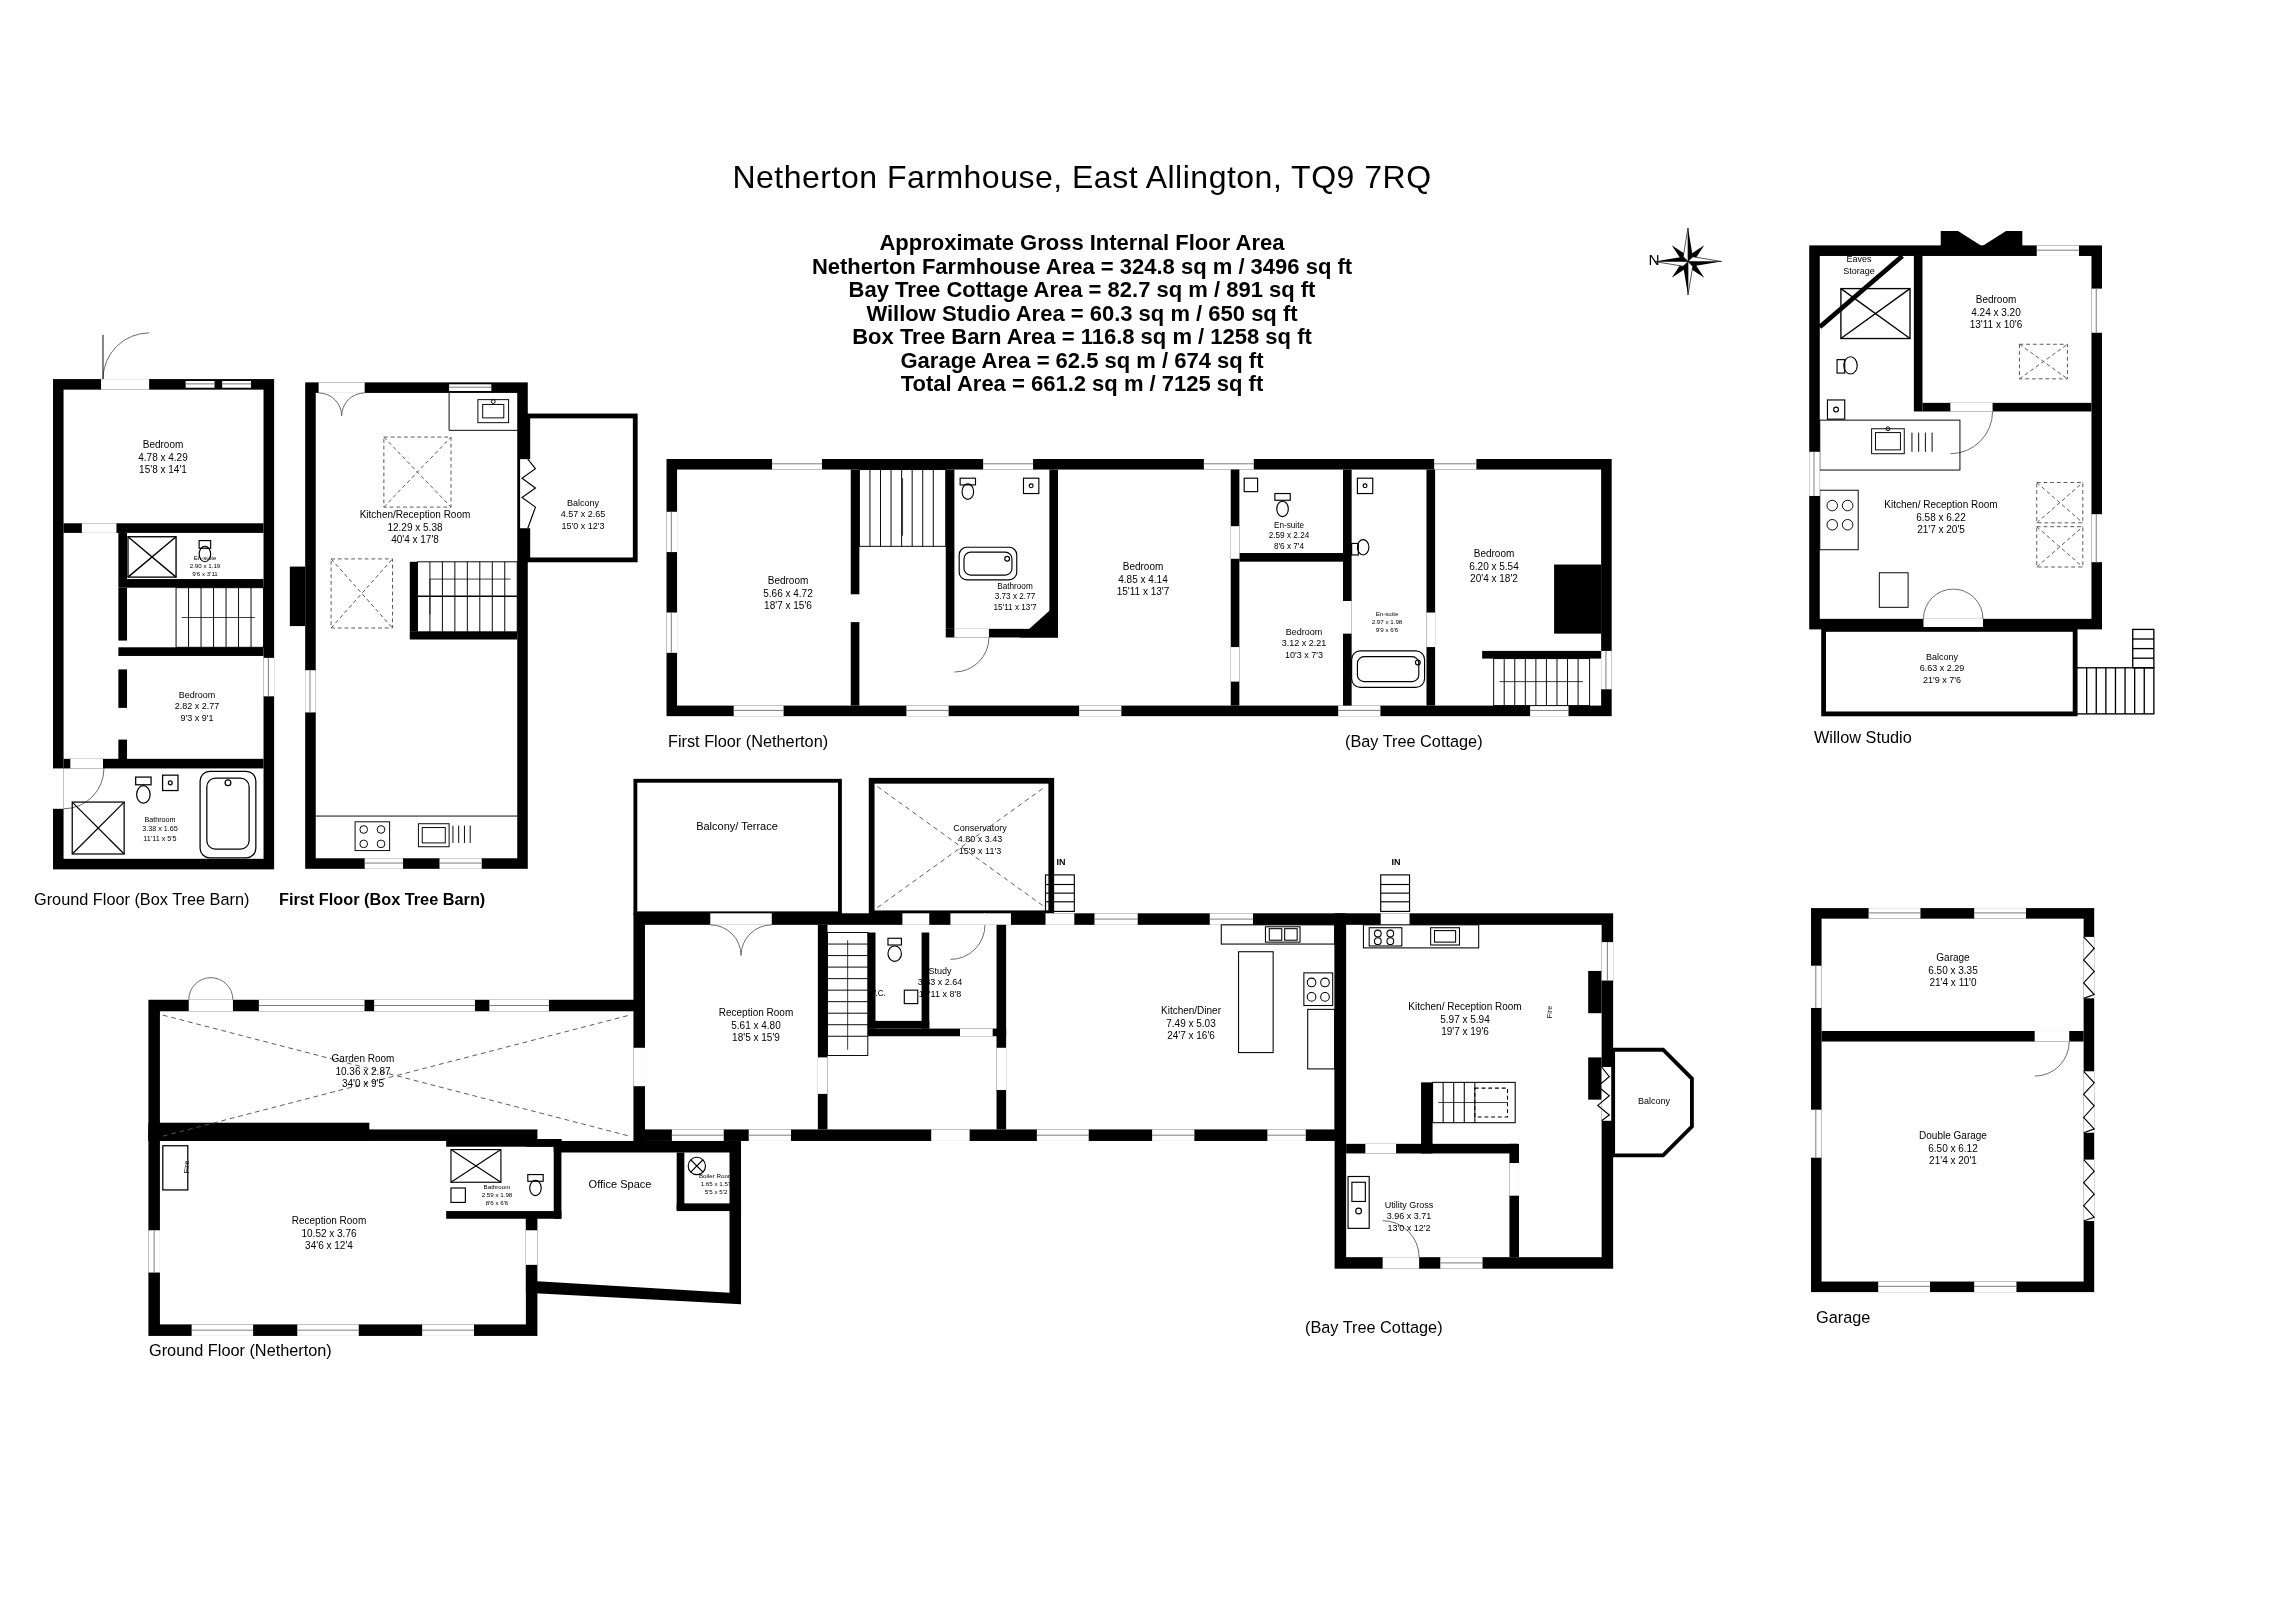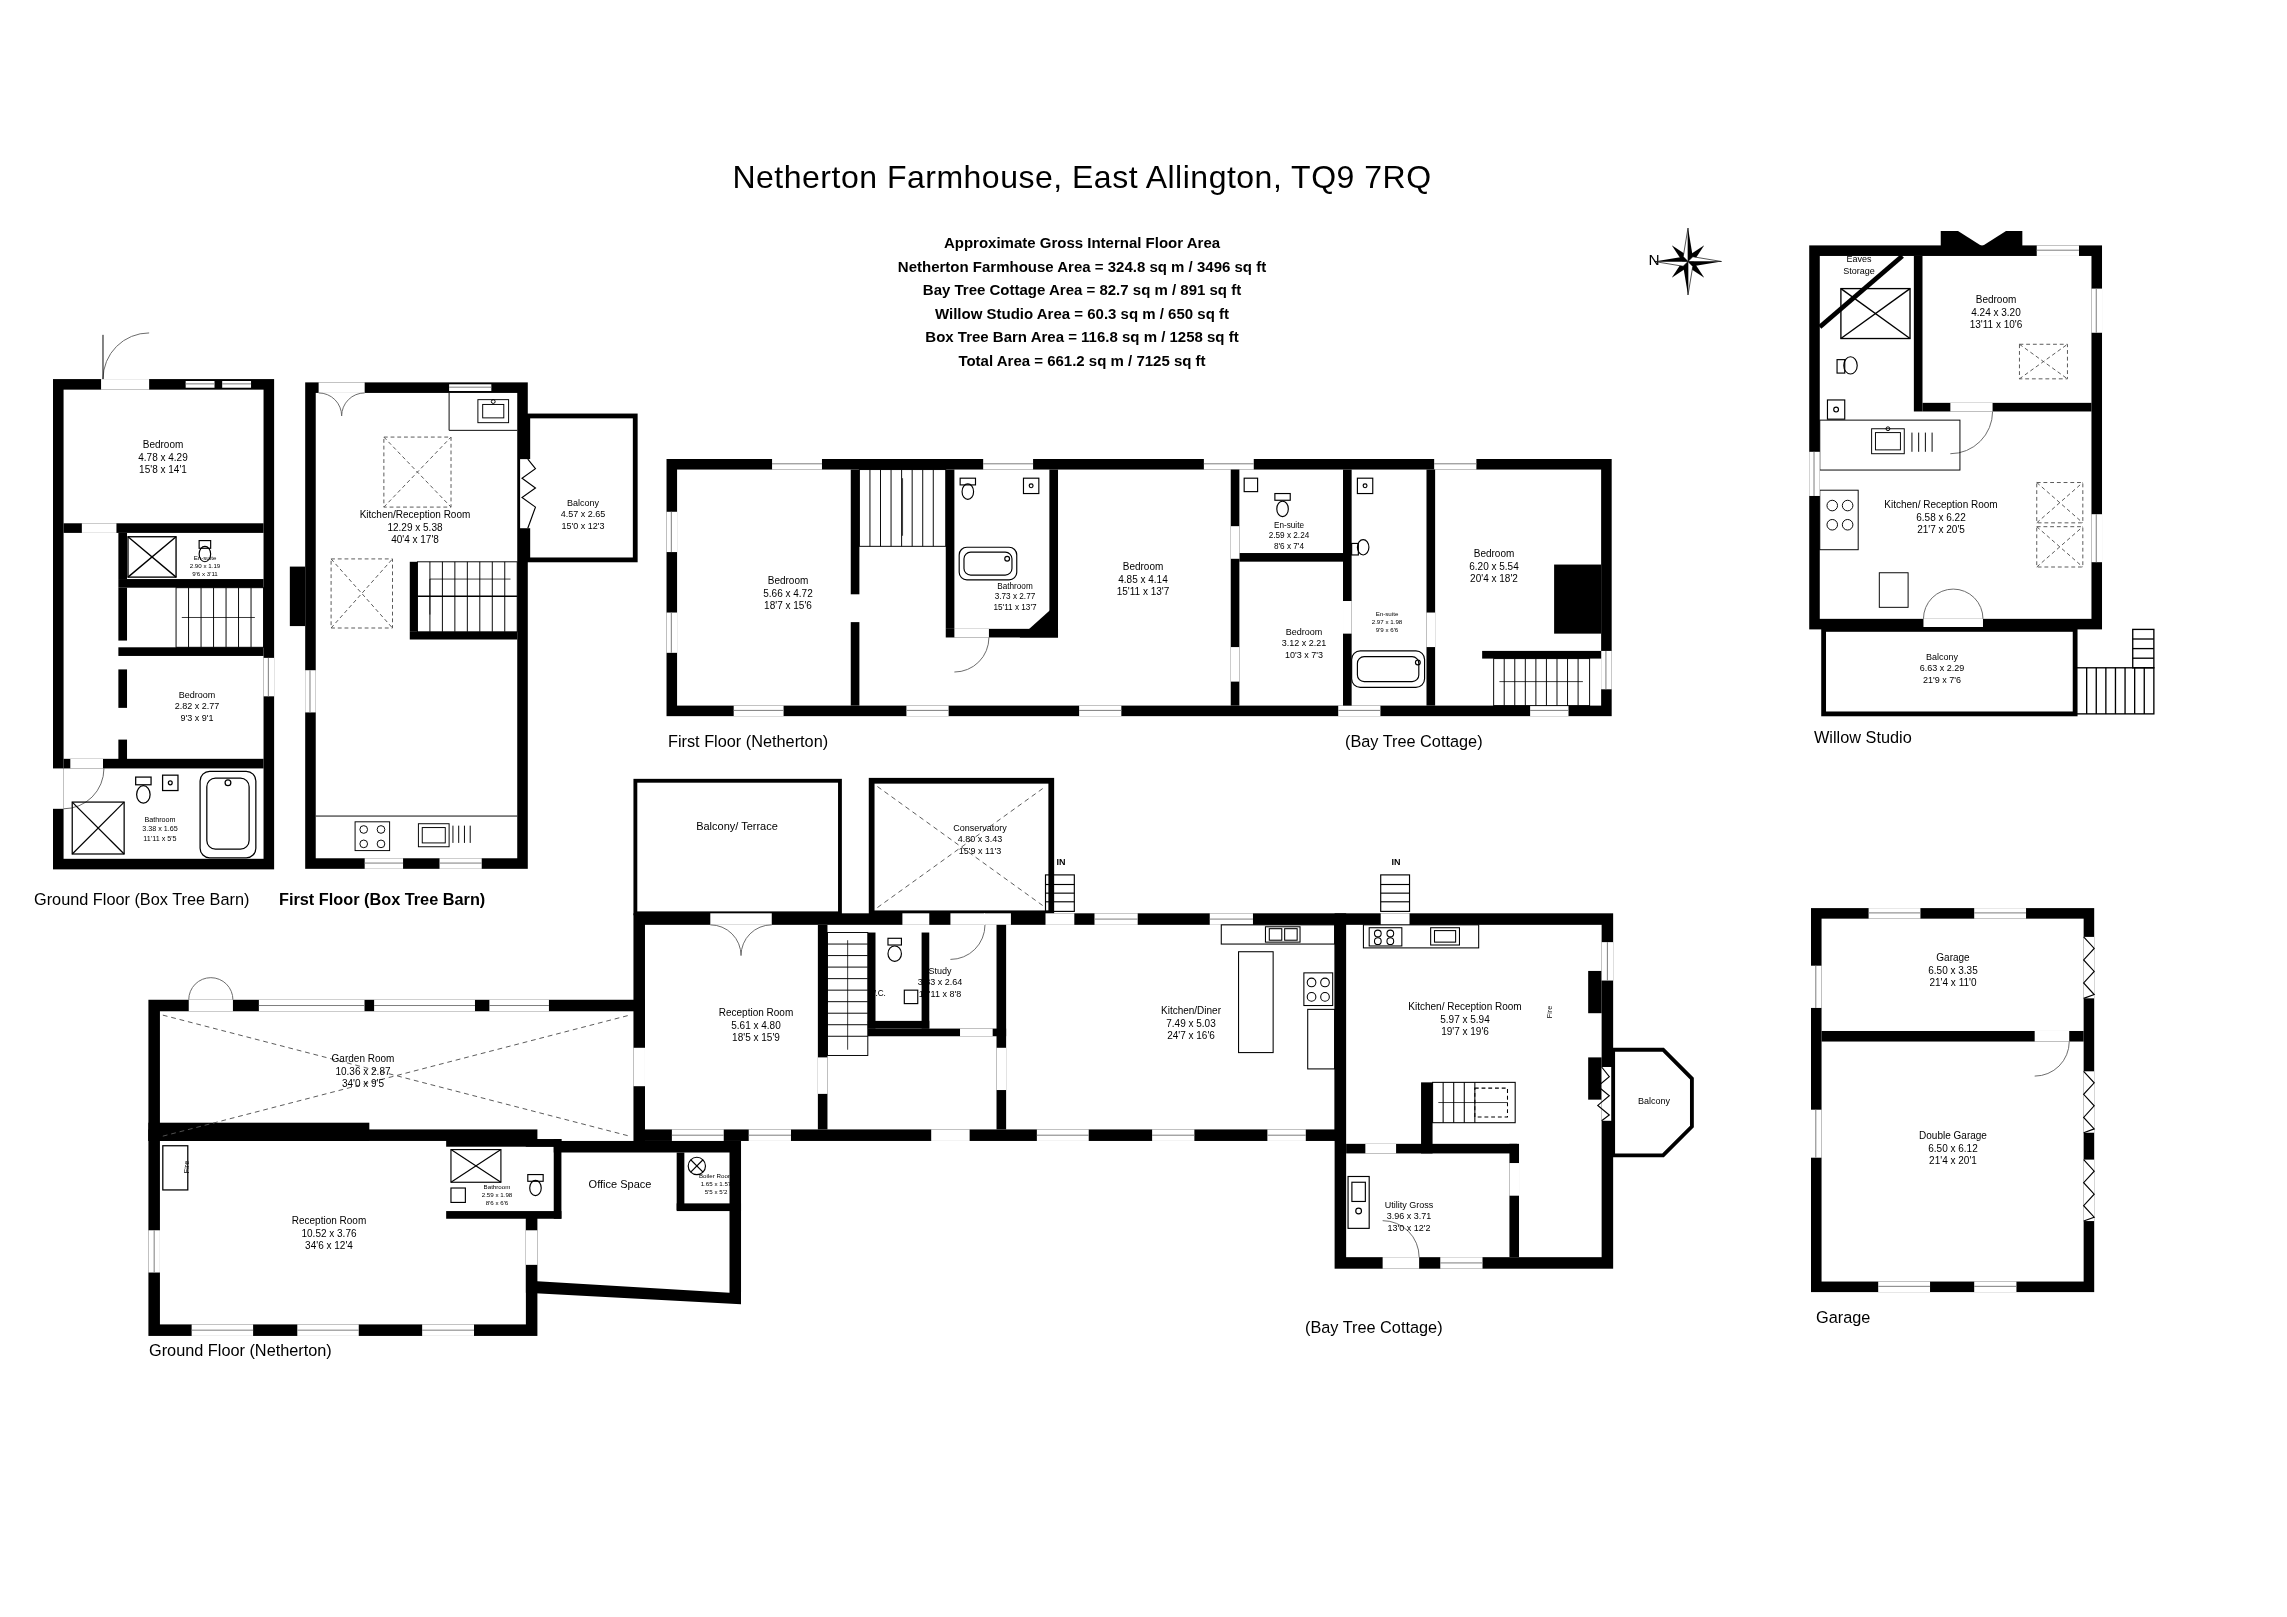--- a/index.html
+++ b/index.html
@@ -1,20 +1,20 @@
 <!DOCTYPE html>
 <html><head>
 <meta charset="utf-8">
 <style>
   html,body{margin:0;padding:0;background:#fff;}
   .canvas{position:relative;width:2164px;height:1618px;background:#fff;overflow:hidden;
           font-family:"Liberation Sans",sans-serif;color:#000;}
   .title{position:absolute;left:0;right:0;top:159px;text-align:center;font-size:32px;letter-spacing:0.5px;}
   .summary{position:absolute;left:0;right:0;top:231px;text-align:center;font-weight:bold;
-           font-size:15px;line-height:23.5px;}
+           font-size:22px;line-height:23.5px;}
   .disc{position:absolute;left:0;right:0;top:1393px;text-align:center;font-size:15px;}
   .cap{position:absolute;font-size:16.3px;white-space:nowrap;}
   .cap.c{text-align:left;}
   .rlbl{position:absolute;transform:translate(-50%,-50%);text-align:center;line-height:1.28;
         white-space:pre-line;}
   .f6{font-size:6.2px;} .f7{font-size:7.2px;} .f8{font-size:8.2px;} .f9{font-size:9px;}
   .f10{font-size:10px;} .f12{font-size:11px;} .f15{font-size:15.4px;}
   .vert{writing-mode:vertical-rl;transform:translate(-50%,-50%) rotate(180deg);}
   svg{position:absolute;left:0;top:0;}
   .plan{position:absolute;}
@@ -24,20 +24,21 @@
 
 <div class="canvas">
 
   <div class="title">Netherton Farmhouse, East Allington, TQ9 7RQ</div>
   <div class="summary">
     <div>Approximate Gross Internal Floor Area</div>
     <div>Netherton Farmhouse Area  = 324.8 sq m  / 3496 sq ft</div>
     <div>Bay Tree Cottage Area = 82.7 sq m  / 891 sq ft</div>
     <div>Willow Studio  Area = 60.3 sq m  / 650 sq ft</div>
     <div>Box Tree Barn Area = 116.8 sq m  / 1258 sq ft</div>
+    <div>Garage Area = 62.5 sq m  / 674 sq ft</div>
     <div>Total Area = 661.2 sq m  / 7125 sq ft</div>
   </div>
 
   <div class="rlbl f15" style="left:1654px;top:260px;">N</div>
   <svg class="plan" style="left:1621px;top:223px;" width="134" height="77" viewBox="0 0 140 80">
     <polygon points="87,23 73.5,43.5 53,57 66.5,36.5" fill="#000"></polygon>
     <polygon points="53,23 66.5,43.5 87,57 73.5,36.5" fill="#000"></polygon>
     <polygon points="70,5 75,35 70,40" fill="#000"></polygon>
       <polygon points="70,5 65,35 70,40" fill="#fff" stroke="#000" stroke-width="0.7"></polygon>
     <polygon points="70,75 65,45 70,40" fill="#000"></polygon>

